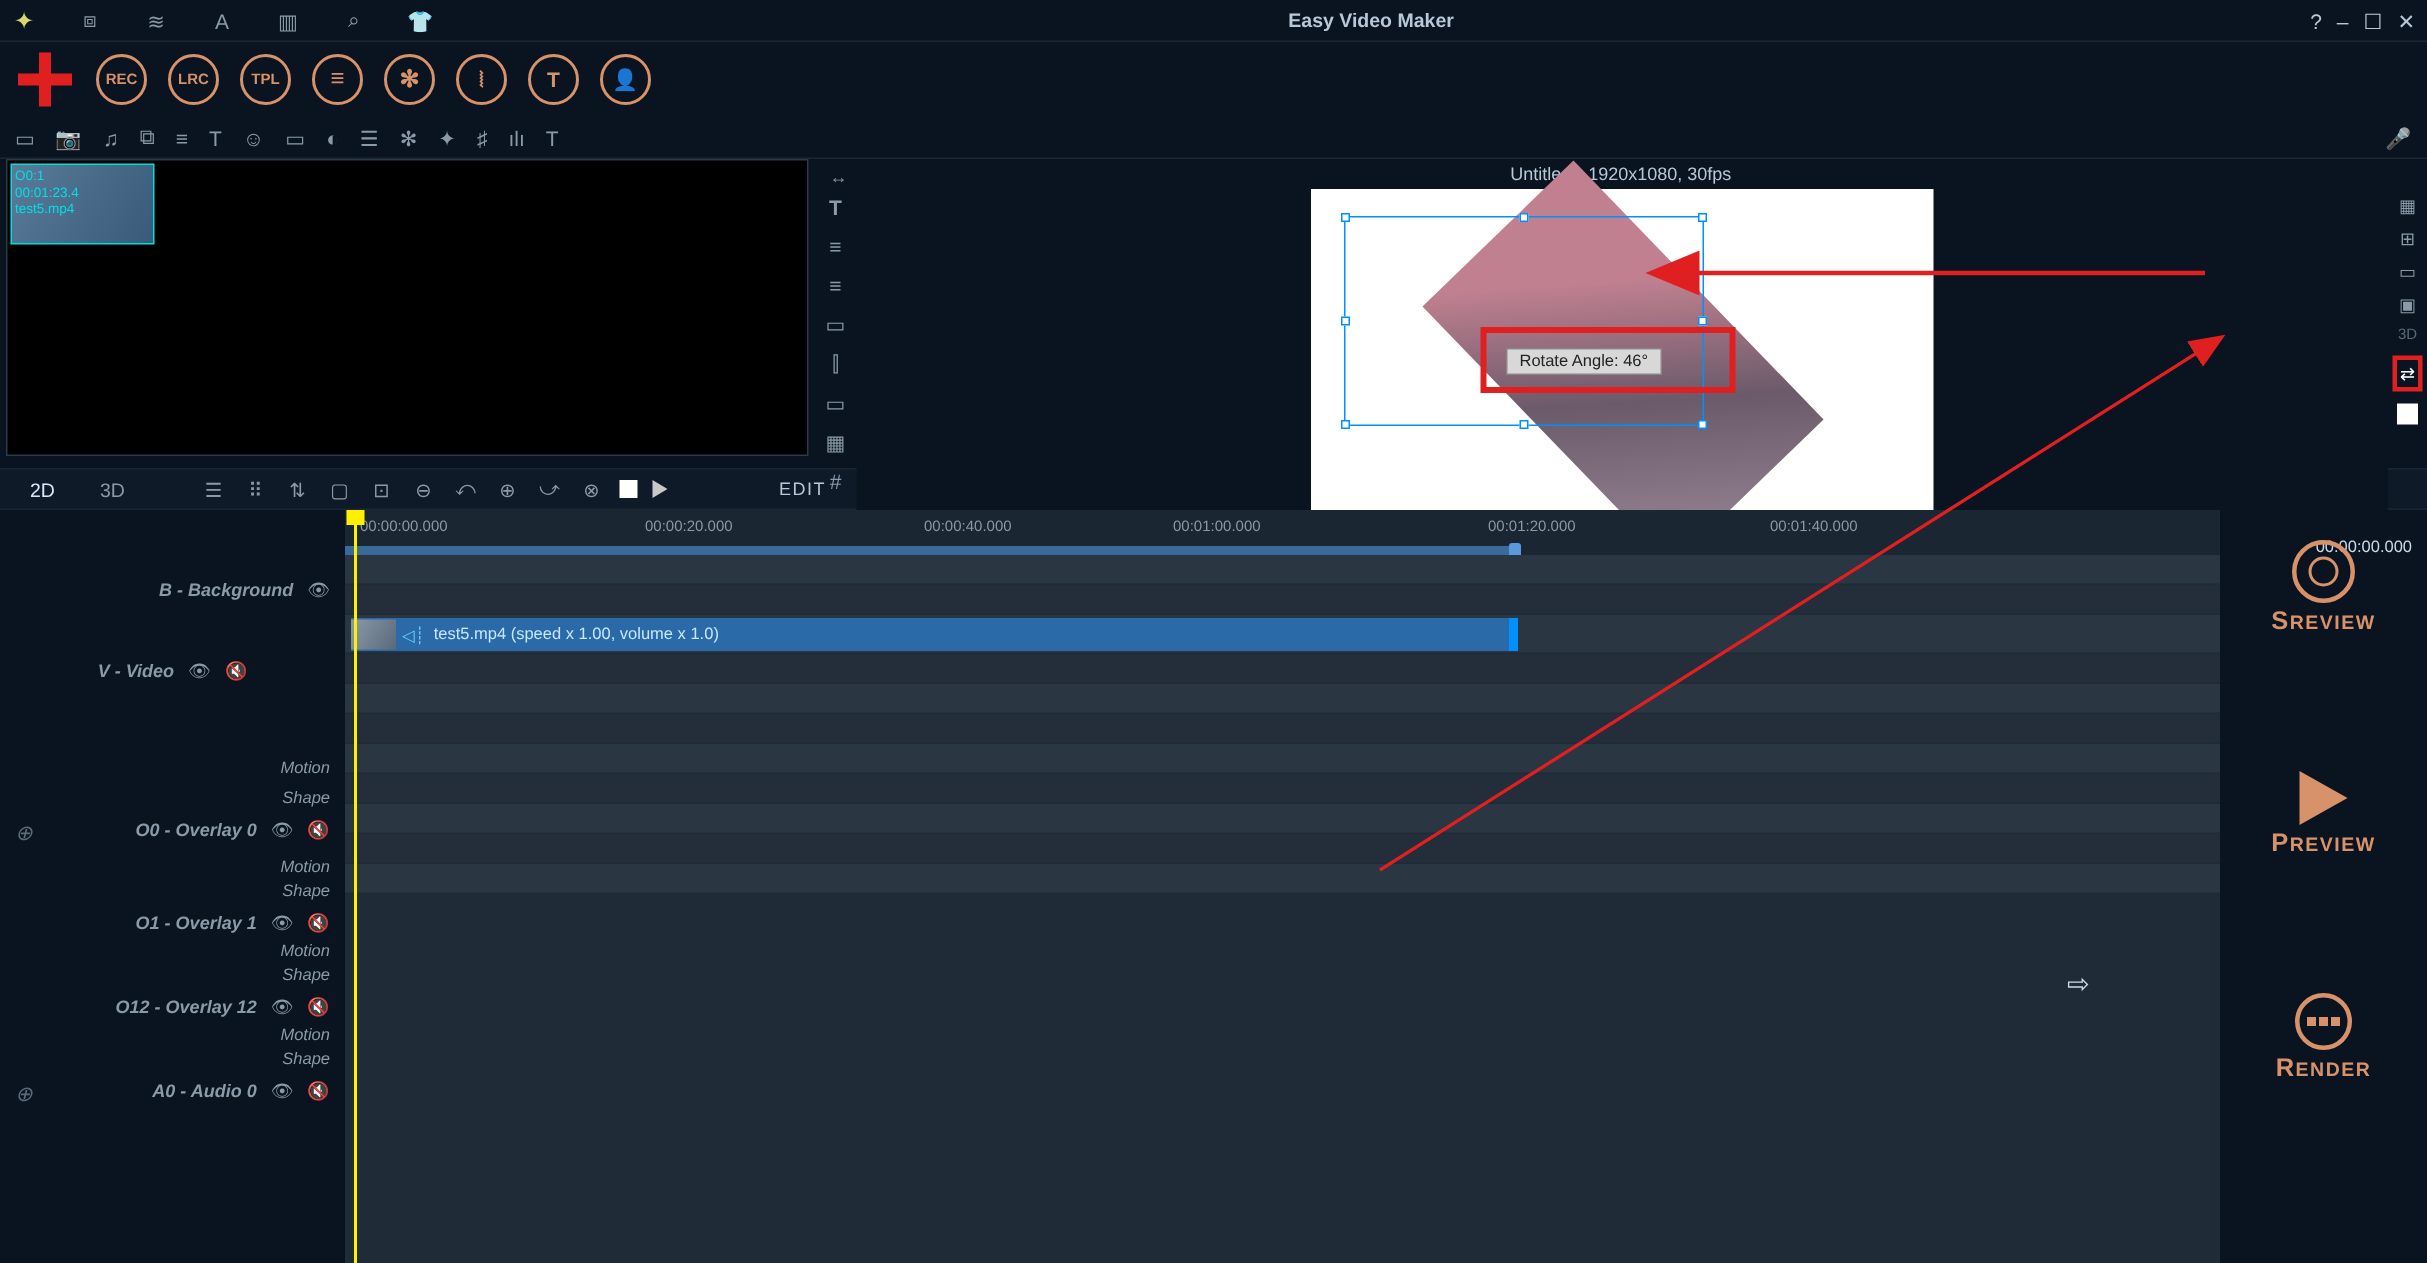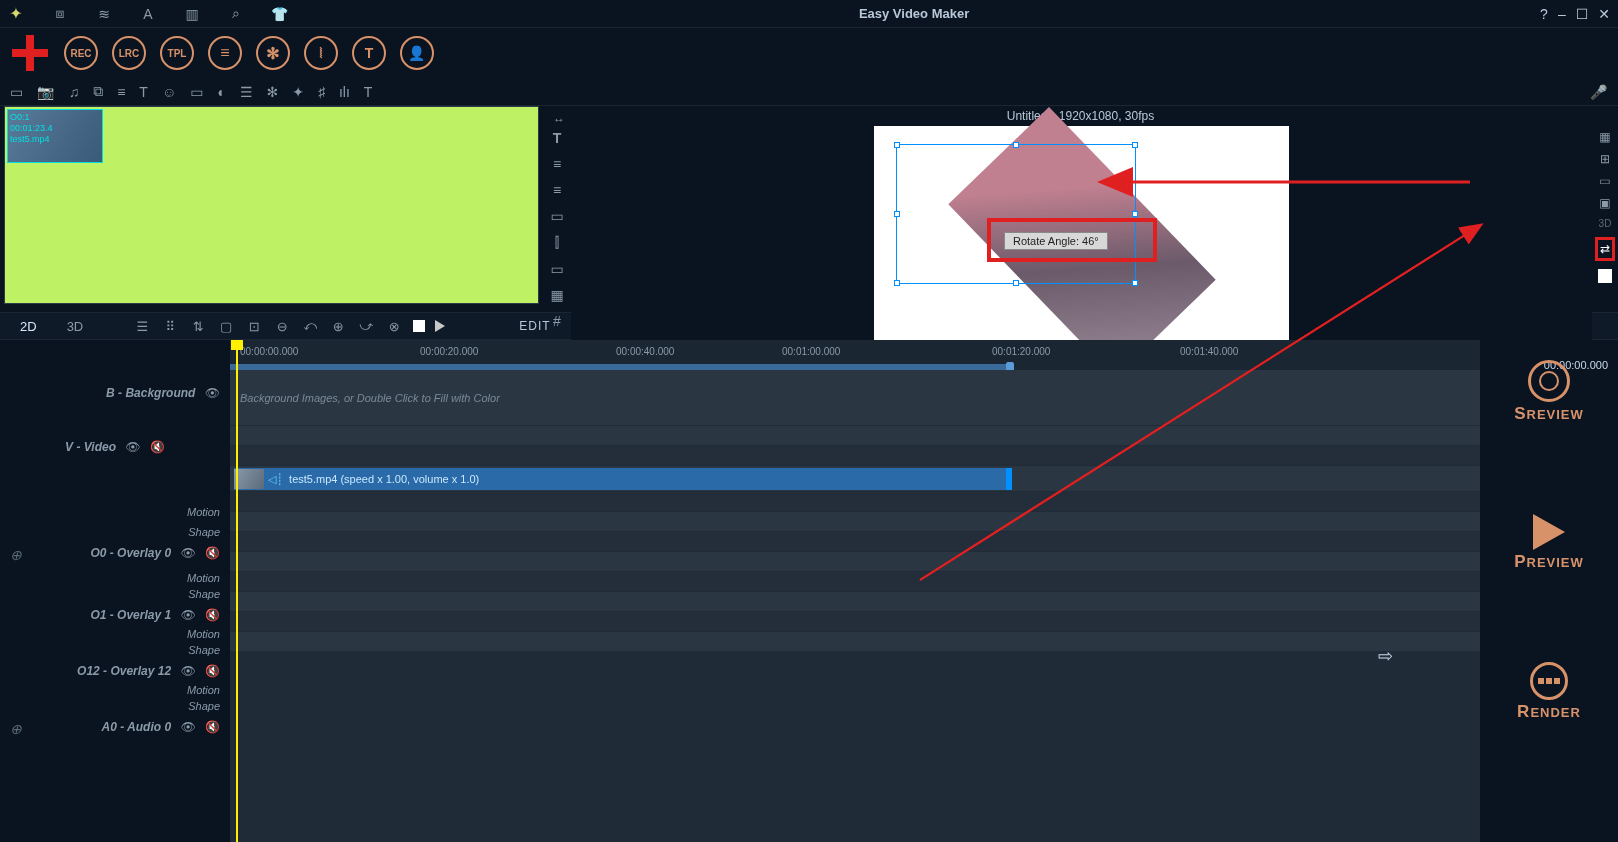--- a/index.html
+++ b/index.html
@@ -18,21 +18,21 @@
   .plus-icon::before { content:''; position:absolute; left:16px; top:2px; width:8px; height:36px; background:#e02020; }
   .plus-icon::after  { content:''; position:absolute; top:16px; left:2px;  width:36px; height:8px; background:#e02020; }
   .circ-btn { width: 34px; height:34px; border:2px solid #d8926a; border-radius:50%; display:flex; align-items:center; justify-content:center; color:#d8926a; font-size:10px; font-weight:bold; }
 
   
   .toolbar2 { height: 28px; background: #0a1420; padding: 0 10px; display:flex; align-items:center; gap: 14px; color:#8a9aa8; font-size:14px; border-bottom:1px solid #1a2632; }
   .toolbar2 .spacer { flex:1; }
 
   
   .main { display:flex; height: 206px; }
-  .media-bin { width: 535px; background: #bef264; border:1px solid #2a3a48; margin: 0 4px 8px 4px; padding:2px; }
+  .media-bin { width: 535px; background: #000000; border:1px solid #2a3a48; margin: 0 4px 8px 4px; padding:2px; }
   .media-clip { width:96px; height:54px; border:1px solid #00e0e0; background:linear-gradient(120deg,#5a7a9a,#3a5a7a); font-size:9px; color:#00e0e0; padding:2px; line-height:11px; }
   
   .preview-area { flex:1; display:flex; flex-direction:column; position:relative; }
   .preview-info { text-align:center; font-size:12px; color:#b8c8d8; height:20px; line-height:20px; position:relative; }
   .resize-handle { position:absolute; left:10px; top:2px; color:#8a9aa8; font-size:12px; }
   .preview-canvas-wrap { flex:1; display:flex; }
   .leftv-tools { width:28px; display:flex; flex-direction:column; gap:10px; align-items:center; padding-top:4px; font-size:14px; color:#8a9aa8; }
   .canvas { flex:1; background:#0a1420; display:flex; align-items:center; justify-content:center; position: relative; }
   .canvas-white { width:415px; height:232px; background:#fff; position:relative; overflow:visible; }
   .rot-clip { position:absolute; left:50%; top:50%; width:240px; height:140px; background:linear-gradient(130deg,#c08090 30%,#6a5a6a 60%,#9a8a9a); transform:translate(-50%,-50%) rotate(46deg); }
@@ -291,29 +291,26 @@
       <span class="main-l">A0 - Audio 0</span>
       <span class="eye">👁</span>
       <span class="eye">🔇</span>
     </div>
   </div>
 
   <div class="tl-right">
     <div class="playhead"></div>
     <div class="ruler">
       <span class="tick" style="left:10px">00:00:00.000</span>
-      <span class="tick" style="left:190px">00:00:20.000</span>
+      <span class="tick" style="left:200px">00:00:20.000</span>
       <span class="tick" style="left:386px">00:00:40.000</span>
       <span class="tick" style="left:552px">00:01:00.000</span>
       <span class="tick" style="left:762px">00:01:20.000</span>
       <span class="tick" style="left:950px">00:01:40.000</span>
       <div class="ruler-scroll"></div>
-    </div>
-    <div class="track-area" style="height:56px">
-      <span>Background Images, or Double Click to Fill with Color</span>
     </div>
     <div class="track-area" style="height:20px"></div>
     <div class="track-area dark" style="height:20px"></div>
     <div class="track-area" style="height:26px;padding:0">
       <div class="clip-bar">
         <div class="thumb"></div>
         <span style="color:#6ad0ff">◁┊</span>
         <span class="txt">test5.mp4  (speed x 1.00, volume x 1.0)</span>
       </div>
     </div>

